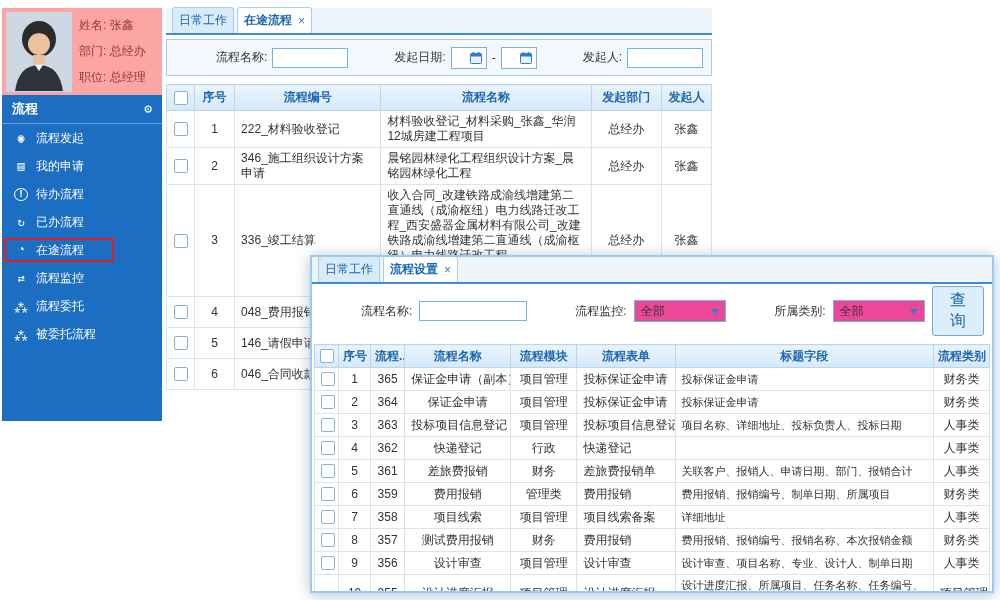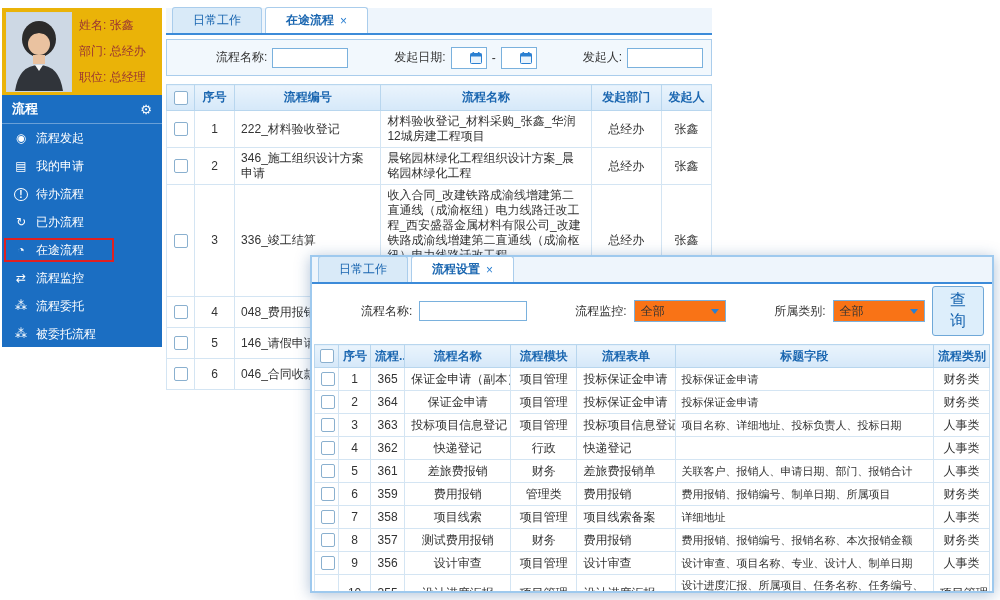--- a/index.html
+++ b/index.html
@@ -1,38 +1,38 @@
 <!DOCTYPE html>
 <html><head>
 <meta charset="utf-8">
 <style>
   html,body{margin:0;padding:0;background:#fff;}
   .stage{position:relative;width:1000px;height:600px;background:#fff;overflow:hidden;
          font-family:"Liberation Sans","DejaVu Sans",sans-serif;font-size:12px;color:#333;}
 
   
   .left-panel{position:absolute;left:2px;top:8px;width:160px;}
-  .profile{background:#eab308;height:87px;display:flex;align-items:center;padding:0 4px;box-sizing:border-box;}
+  .profile{background:#fca5a5;height:87px;display:flex;align-items:center;padding:0 4px;box-sizing:border-box;}
   .avatar{width:64px;height:78px;flex:0 0 64px;border:1px solid #c9d6e2;overflow:hidden;background:#cfd8e2;}
   .avatar svg{display:block;}
   .pf-col{margin-left:7px;display:flex;flex-direction:column;gap:9px;color:#993333;font-size:12px;white-space:nowrap;}
-  .sidebar{background:#1b6ec2;color:#fff;width:160px;height:252px;box-sizing:border-box;}
+  .sidebar{background:#1b6ec2;color:#fff;width:160px;height:326px;box-sizing:border-box;font-family:Liberation Mono, monospace;}
   .sidebar-header{display:flex;justify-content:space-between;align-items:center;padding:5px 10px;
                   font-weight:bold;font-size:13px;border-bottom:1px solid rgba(255,255,255,.35);}
   .gear{cursor:pointer;font-size:13px;}
   .menu-item{position:relative;display:flex;align-items:center;gap:8px;padding:0 12px;height:28px;cursor:pointer;}
   .mi-icon{width:14px;text-align:center;font-size:12px;flex:0 0 14px;}
   .mi-icon.circle{width:13px;height:13px;line-height:12px;border:1px solid #fff;border-radius:50%;
                   font-size:10px;font-weight:bold;box-sizing:border-box;}
   .menu-item.annotated::after{content:'';position:absolute;left:2px;top:2px;width:106px;height:20px;
                   border:2px solid #e02020;pointer-events:none;}
 
   
   .tabbar{display:flex;align-items:flex-end;background:#eef5fc;border-bottom:2px solid #3c8bd9;height:27px;padding-left:6px;box-sizing:border-box;}
-  .tab{display:flex;align-items:center;padding:4px 20px 4px;margin-right:3px;background:#d9eaf8;
+  .tab{display:flex;align-items:center;padding:4px 6px 4px;margin-right:3px;background:#d9eaf8;
        border:1px solid #aacdec;border-bottom:none;border-radius:3px 3px 0 0;color:#1a66b0;cursor:pointer;white-space:nowrap;}
   .tab.active{background:#fff;font-weight:bold;}
   .tab-close{margin-left:6px;font-weight:normal;color:#2a7fd1;cursor:pointer;}
   .flabel{color:#333;white-space:nowrap;margin-left:41px;}
   .tinput{height:20px;border:1px solid #7ab1dd;background:#fff;box-sizing:border-box;font-size:12px;padding:0 4px;}
   .dinput{display:inline-flex;align-items:center;justify-content:flex-end;height:22px;border:1px solid #7ab1dd;
           background:#fff;box-sizing:border-box;padding:0 4px;cursor:pointer;}
   .dash{color:#333;}
   .cb{display:inline-block;width:12px;height:12px;border:1px solid #8ab0cf;background:#fff;border-radius:2px;
       vertical-align:middle;cursor:pointer;}
@@ -52,21 +52,21 @@
   .grid-back td{height:24px;}
 
   
   .fg-window{position:absolute;left:310px;top:255px;width:680px;height:334px;background:#fff;
              border:2px solid #9ec9ee;box-shadow:0 2px 14px rgba(30,80,140,.35);box-sizing:content-box;overflow:hidden;}
   .toolbar{display:flex;align-items:center;gap:6px;padding:6px 8px;}
   .tbtn{background:#ddeefb;border:1px solid #6fa8d8;color:#1a66b0;padding:3px 10px;border-radius:3px;
         font-size:12px;cursor:pointer;font-family:inherit;white-space:nowrap;}
   .fg-filter{display:flex;align-items:center;gap:7px;padding:2px 8px 8px;}
   .select{position:relative;display:inline-flex;align-items:center;justify-content:space-between;
-          width:128px;height:22px;border:1px solid #7ab1dd;background:#f97316;box-sizing:border-box;
+          width:128px;height:22px;border:1px solid #7ab1dd;background:#ec4899;box-sizing:border-box;
           padding:0 6px;cursor:pointer;}
   .caret{width:0;height:0;border-left:4px solid transparent;border-right:4px solid transparent;
          border-top:5px solid #2a7fd1;}
   .qbtn{background:#ddeefb;border:1px solid #6fa8d8;color:#1a66b0;padding:3px 14px;border-radius:3px;
         font-size:16px;cursor:pointer;font-family:inherit;}
   .fg-table-wrap{padding:0 2px;}
   .grid-front th{height:18px;font-size:12px;}
   .grid-front td{height:16px;padding:1px 5px;font-size:12px;line-height:14px;white-space:nowrap;}
   .grid-front td.c-fields{white-space:normal;font-size:11px;}
 </style>

